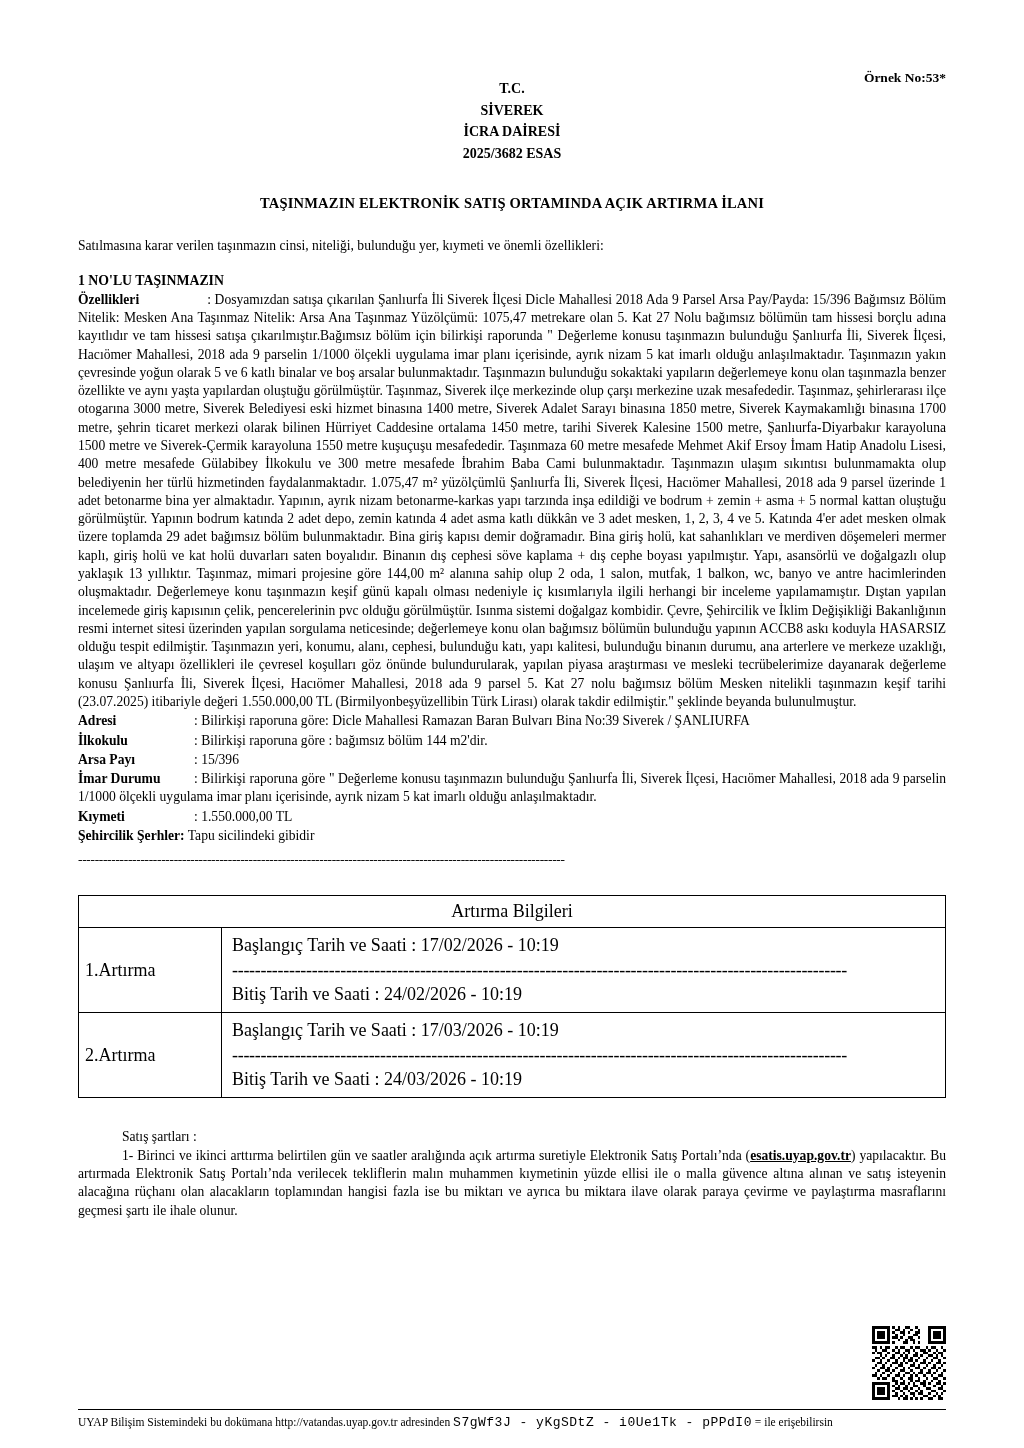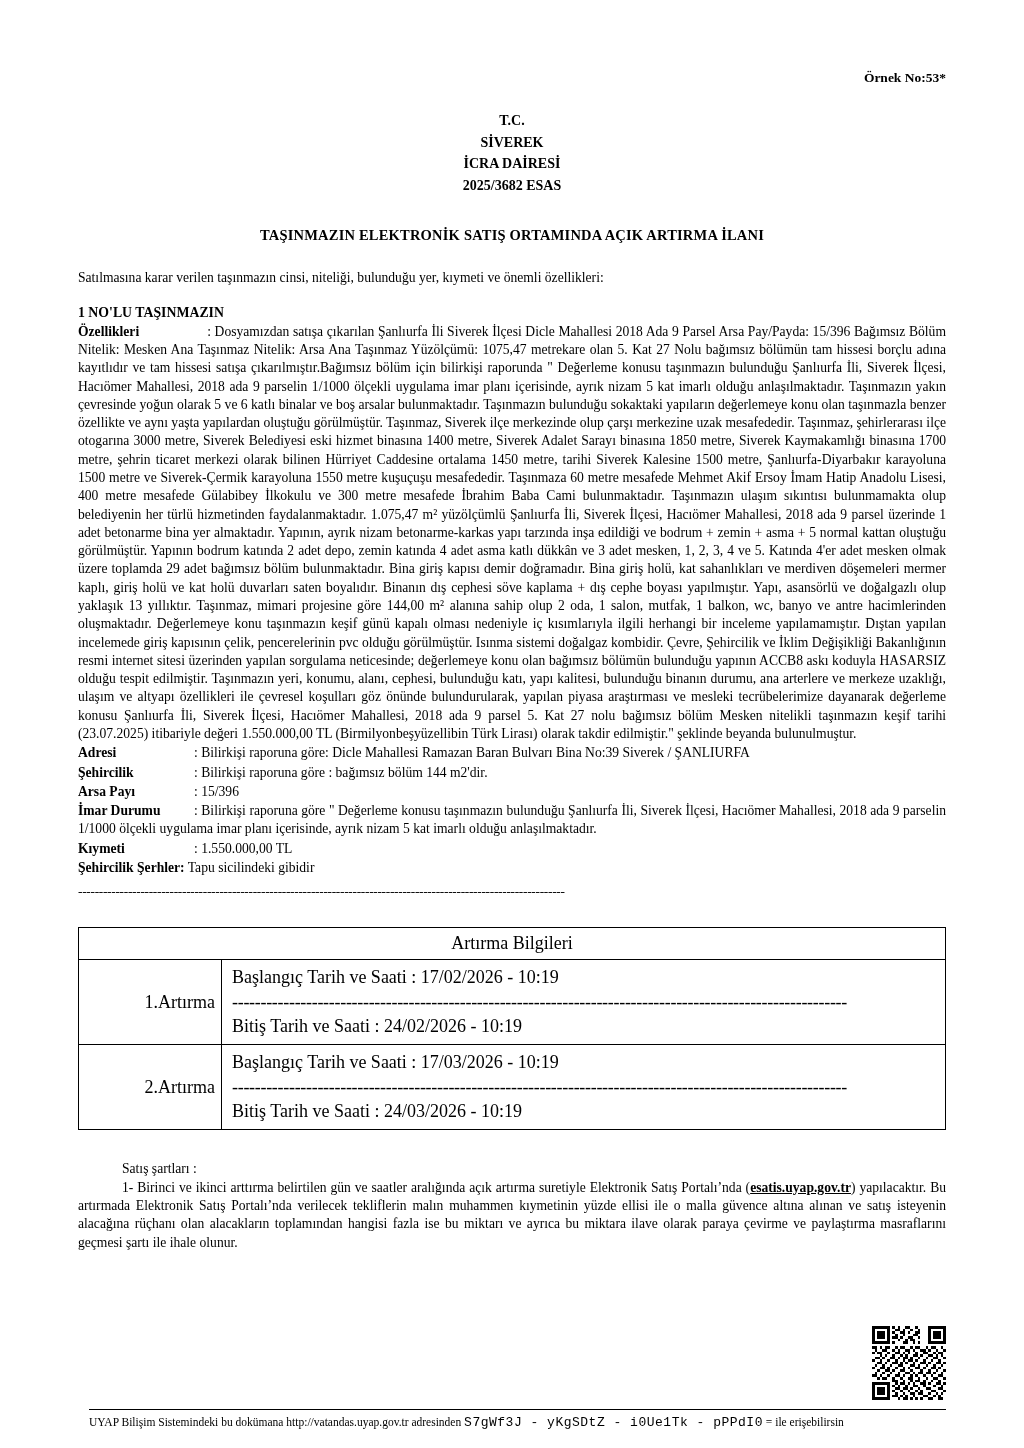--- a/index.html
+++ b/index.html
@@ -12,21 +12,21 @@
     background: #ffffff;
     font-family: "Liberation Serif", serif;
     color: #000000;
     position: relative;
   }
   .page {
     position: relative;
     width: 1024px;
     height: 1448px;
     box-sizing: border-box;
-    padding: 76px 78px 0 78px;
+    padding: 44px 78px 0 78px;
   }
   .corner-note {
     position: absolute;
     top: 70px;
     right: 78px;
     font-weight: bold;
     font-size: 13.5px;
   }
   .header-block {
     text-align: center;
@@ -91,21 +91,21 @@
   table.auction td {
     border: 1px solid #000;
     padding: 0;
     vertical-align: middle;
   }
   .auction-head {
     text-align: center;
     padding: 5px 0 5px 0 !important;
   }
   .auc-label {
-    text-align: right;
+    text-align: left;
     width: 130px;
     padding: 0 6px !important;
     margin-left: 28px;
   }
   .auc-cell {
     padding: 0 !important;
   }
   .auc-line {
     padding: 7px 0 7px 10px;
   }
@@ -131,21 +131,20 @@
     text-decoration: underline;
   }
   .footer {
     position: absolute;
     left: 78px;
     right: 78px;
     bottom: 18px;
     border-top: 1px solid #000;
     padding-top: 5px;
     font-size: 11.5px;
-    margin-left: 11px;
   }
   .footer .mono {
     font-family: "Liberation Mono", monospace;
     font-size: 13px;
     letter-spacing: 0.5px;
   }
   .qr {
     position: absolute;
     right: 78px;
     bottom: 48px;
@@ -175,21 +174,21 @@
   <div class="section-title">1 NO'LU TAŞINMAZIN</div>
 
   <div class="body-text">
     <b>Özellikleri</b><span style="display:inline-block;width:68px"></span><span>: Dosyamızdan satışa çıkarılan Şanlıurfa İli Siverek İlçesi  Dicle Mahallesi 2018 Ada 9 Parsel Arsa Pay/Payda: 15/396 Bağımsız Bölüm Nitelik: Mesken Ana Taşınmaz Nitelik: Arsa Ana Taşınmaz Yüzölçümü: 1075,47 metrekare olan 5. Kat 27 Nolu bağımsız bölümün tam hissesi borçlu adına kayıtlıdır ve tam hissesi satışa çıkarılmıştır.Bağımsız bölüm için bilirkişi raporunda " Değerleme konusu taşınmazın bulunduğu Şanlıurfa İli, Siverek İlçesi, Hacıömer Mahallesi, 2018  ada 9 parselin 1/1000 ölçekli  uygulama imar planı içerisinde, ayrık nizam 5 kat imarlı olduğu anlaşılmaktadır. Taşınmazın yakın çevresinde yoğun olarak 5 ve 6 katlı binalar ve boş arsalar bulunmaktadır. Taşınmazın bulunduğu sokaktaki yapıların değerlemeye konu olan taşınmazla benzer özellikte ve aynı yaşta yapılardan oluştuğu görülmüştür. Taşınmaz, Siverek ilçe merkezinde olup çarşı merkezine uzak mesafededir. Taşınmaz, şehirlerarası ilçe otogarına 3000 metre, Siverek Belediyesi eski hizmet binasına 1400 metre, Siverek Adalet Sarayı binasına 1850 metre, Siverek Kaymakamlığı binasına 1700 metre, şehrin ticaret merkezi olarak bilinen Hürriyet Caddesine ortalama 1450 metre, tarihi Siverek Kalesine 1500 metre, Şanlıurfa-Diyarbakır karayoluna 1500 metre ve Siverek-Çermik karayoluna 1550 metre kuşuçuşu mesafededir. Taşınmaza 60 metre mesafede Mehmet Akif Ersoy İmam Hatip Anadolu Lisesi, 400 metre mesafede Gülabibey İlkokulu ve 300 metre mesafede İbrahim Baba Cami bulunmaktadır. Taşınmazın ulaşım sıkıntısı bulunmamakta olup belediyenin her türlü hizmetinden  faydalanmaktadır. 1.075,47 m² yüzölçümlü Şanlıurfa İli, Siverek İlçesi, Hacıömer Mahallesi, 2018 ada 9 parsel üzerinde 1 adet betonarme bina yer almaktadır. Yapının, ayrık nizam betonarme-karkas yapı tarzında inşa edildiği ve bodrum + zemin + asma + 5 normal kattan oluştuğu görülmüştür. Yapının bodrum katında 2 adet depo, zemin katında 4 adet asma katlı dükkân ve 3 adet mesken, 1, 2, 3, 4 ve 5. Katında 4'er adet mesken olmak üzere toplamda 29 adet bağımsız bölüm bulunmaktadır. Bina giriş kapısı demir doğramadır. Bina giriş holü, kat sahanlıkları ve merdiven döşemeleri mermer kaplı, giriş holü ve kat holü duvarları saten boyalıdır. Binanın dış cephesi söve kaplama + dış cephe boyası yapılmıştır. Yapı, asansörlü ve doğalgazlı olup yaklaşık 13 yıllıktır. Taşınmaz, mimari projesine göre 144,00 m² alanına sahip olup 2 oda, 1 salon, mutfak, 1 balkon, wc, banyo ve antre hacimlerinden oluşmaktadır. Değerlemeye konu taşınmazın keşif günü kapalı olması nedeniyle iç kısımlarıyla ilgili herhangi bir inceleme yapılamamıştır. Dıştan yapılan incelemede giriş kapısının  çelik, pencerelerinin pvc olduğu görülmüştür. Isınma sistemi doğalgaz kombidir. Çevre, Şehircilik ve İklim Değişikliği Bakanlığının resmi internet sitesi  üzerinden yapılan sorgulama neticesinde; değerlemeye konu olan bağımsız bölümün bulunduğu yapının ACCB8 askı koduyla HASARSIZ olduğu tespit edilmiştir. Taşınmazın yeri, konumu, alanı, cephesi, bulunduğu katı, yapı kalitesi, bulunduğu binanın durumu, ana arterlere ve merkeze uzaklığı, ulaşım ve altyapı özellikleri ile çevresel koşulları göz   önünde bulundurularak, yapılan piyasa araştırması ve mesleki tecrübelerimize dayanarak değerleme konusu Şanlıurfa İli, Siverek İlçesi, Hacıömer Mahallesi, 2018 ada 9 parsel 5. Kat 27 nolu bağımsız bölüm Mesken nitelikli taşınmazın keşif tarihi (23.07.2025) itibariyle değeri 1.550.000,00 TL (Birmilyonbeşyüzellibin Türk Lirası) olarak takdir edilmiştir." şeklinde beyanda bulunulmuştur.</span>
   </div>
 
   <div class="label-row">
     <span class="lbl">Adresi</span><span>: Bilirkişi raporuna göre: Dicle Mahallesi Ramazan Baran Bulvarı Bina No:39 Siverek / ŞANLIURFA</span>
   </div>
   <div class="label-row">
-    <span class="lbl">Şehircilik</span><span>: Bilirkişi raporuna göre : bağımsız bölüm 144 m2'dir.</span>
+    <span class="lbl">İlkokulu</span><span>: Bilirkişi raporuna göre : bağımsız bölüm 144 m2'dir.</span>
   </div>
   <div class="label-row">
     <span class="lbl">Arsa Payı</span><span>: 15/396</span>
   </div>
   <div class="label-row">
     <span class="lbl">İmar Durumu</span><span>: Bilirkişi raporuna göre " Değerleme konusu taşınmazın bulunduğu Şanlıurfa İli, Siverek İlçesi, Hacıömer Mahallesi, 2018 ada 9 parselin 1/1000 ölçekli uygulama imar planı içerisinde, ayrık nizam 5 kat imarlı olduğu anlaşılmaktadır.</span>
   </div>
   <div class="label-row">
     <span class="lbl">Kıymeti</span><span>: 1.550.000,00 TL</span>
   </div>

